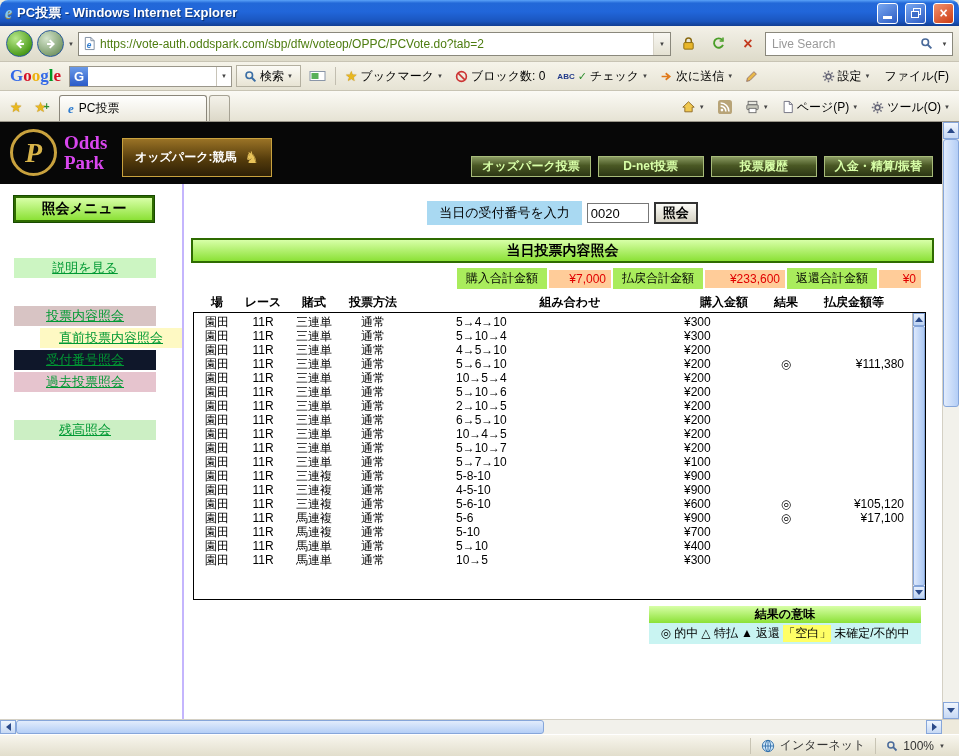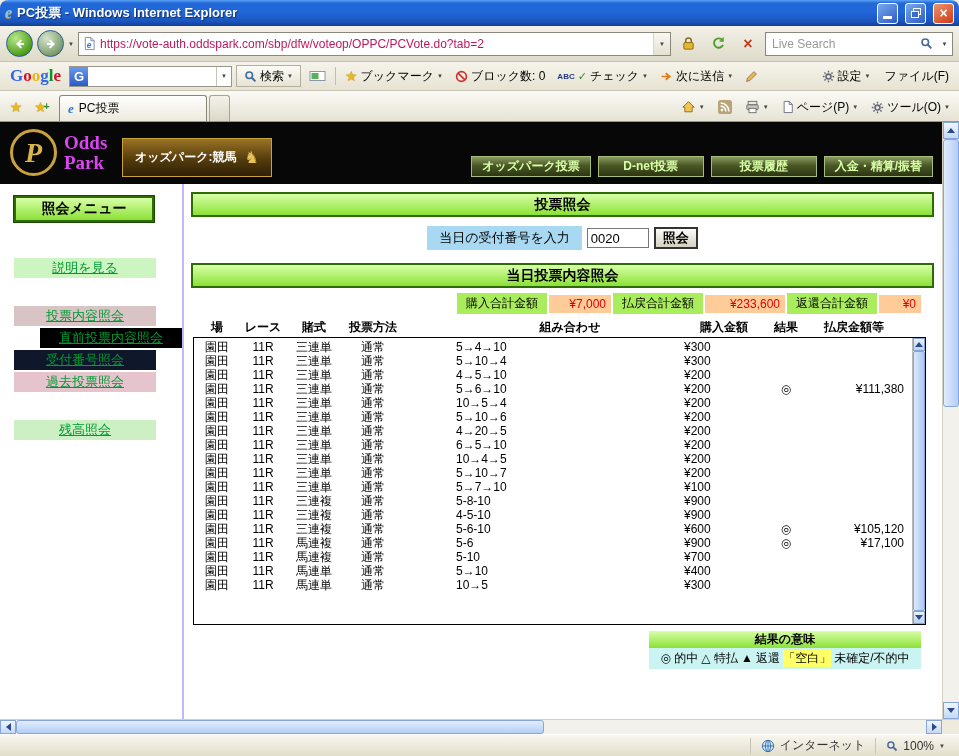--- a/index.html
+++ b/index.html
@@ -17,21 +17,21 @@
 .btn-close{background:linear-gradient(145deg,#F0926F,#CC3B12);font-size:14px;font-weight:bold;text-shadow:none}
 .min-glyph{display:block;width:9px;height:3px;background:#fff;margin-top:9px}
 
 
 .addrbar{flex:0 0 36px;background:linear-gradient(#F3F1E8,#DEDBCA);display:flex;align-items:center;padding:0 6px;gap:4px;border-bottom:1px solid #C8C4B4}
 .nav-circle{width:27px;height:27px;border-radius:50%;border:1px solid #2A5A9A;display:flex;align-items:center;justify-content:center;cursor:pointer}
 .back{background:radial-gradient(circle at 35% 30%,#B8E88A,#4F9E1E 70%,#2E6E10)}
 .fwd{background:radial-gradient(circle at 35% 30%,#D4E4CC,#7E9E6E 70%,#586E4E)}
 .dsm{font-size:6px;color:#444}
 .addr-field{flex:1;height:24px;background:#fff;border:1px solid #8A887C;display:flex;align-items:center;padding:0 0 0 4px;gap:4px;font-size:12px;min-width:0}
-.addr-url{flex:1;white-space:nowrap;overflow:hidden;color:#be185d}
+.addr-url{flex:1;white-space:nowrap;overflow:hidden;color:#4d7c0f}
 .addr-drop{width:17px;height:100%;display:flex;align-items:center;justify-content:center;border-left:1px solid #D8D4C8;background:linear-gradient(#F8F7F2,#E4E1D2);cursor:pointer}
 .tool-btn{width:26px;height:25px;display:flex;align-items:center;justify-content:center;cursor:pointer}
 .stop-x{color:#C33A1E;font-weight:bold;font-size:16px}
 .search-box{width:188px;height:24px;background:#fff;border:1px solid #8A887C;display:flex;align-items:center;padding-left:6px}
 .search-text{flex:1;color:#999}
 .search-mag{width:22px;display:flex;align-items:center;justify-content:center;cursor:pointer}
 .search-drop{width:15px;height:100%;display:flex;align-items:center;justify-content:center;cursor:pointer}
 
 
 .gbar{flex:0 0 29px;background:linear-gradient(#F6F4EA,#E6E3D4);display:flex;align-items:center;padding:0 6px;gap:4px;border-bottom:1px solid #C8C4B4;font-size:12px}
@@ -358,29 +358,28 @@
             <div class="nav-btn">入金・精算/振替</div>
           </div>
       </div>
 
       <div class="pbody">
         <div class="sidebar">
           <div class="menu-title">照会メニュー</div>
           <nav id="side-links">
               <a class="side-link top" style="background: rgb(204, 245, 194);">説明を見る</a>
               <a class="side-link mid" style="background: rgb(216, 196, 196);">投票内容照会</a>
-              <a class="side-link mid" style="background: #000000; margin-left: 40px;">直前投票内容照会</a>
+              <a class="side-link mid" style="background: #fef9c3; margin-left: 40px;">直前投票内容照会</a>
               <a class="side-link mid" style="background: #0f172a;">受付番号照会</a>
               <a class="side-link mid" style="background: rgb(230, 196, 206);">過去投票照会</a>
               <a class="side-link bottom" style="background: rgb(204, 239, 196);">残高照会</a>
             </nav>
         </div>
 
         <div class="main">
-          <div class="sec-bar">投票照会</div>
           <div class="inq-row">
             <span class="inq-label">当日の受付番号を入力</span>
             <input class="receipt-input" value="0020" style="">
             <span class="inq-btn">照会</span>
           </div>
 
           <div class="sec-bar sec2">当日投票内容照会</div>
           <div class="totals" id="totals">
               <span class="tot-label">購入合計金額</span>
               <span class="tot-value v0">¥7,000</span>
@@ -460,21 +459,21 @@
                   <div class="bet-cell c4">5→10→6</div>
                   <div class="bet-cell c5">¥200</div>
                   <div class="bet-cell c6"></div>
                   <div class="bet-cell c7"></div>
                 </div>
                 <div class="bet-row">
                   <div class="bet-cell c0">園田</div>
                   <div class="bet-cell c1">11R</div>
                   <div class="bet-cell c2">三連単</div>
                   <div class="bet-cell c3">通常</div>
-                  <div class="bet-cell c4">4→20→5</div>
+                  <div class="bet-cell c4">2→10→5</div>
                   <div class="bet-cell c5">¥200</div>
                   <div class="bet-cell c6"></div>
                   <div class="bet-cell c7"></div>
                 </div>
                 <div class="bet-row">
                   <div class="bet-cell c0">園田</div>
                   <div class="bet-cell c1">11R</div>
                   <div class="bet-cell c2">三連単</div>
                   <div class="bet-cell c3">通常</div>
                   <div class="bet-cell c4">6→5→10</div>

